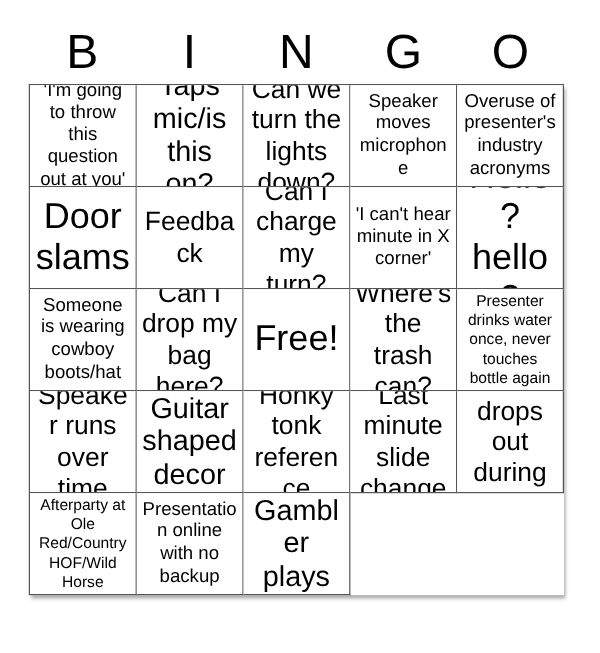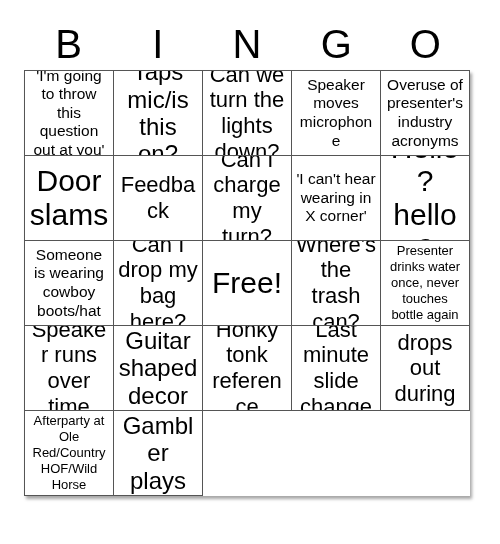--- a/index.html
+++ b/index.html
@@ -122,21 +122,21 @@
     <div class="cell size-xl">
         <span class="cell-text">Door slams</span>
       </div>
     <div class="cell size-md">
         <span class="cell-text">Feedback</span>
       </div>
     <div class="cell size-md">
         <span class="cell-text">Can I charge my turn?</span>
       </div>
     <div class="cell size-sm">
-        <span class="cell-text">'I can't hear wearing in X corner'</span>
+        <span class="cell-text">'I can't hear minute in X corner'</span>
       </div>
     <div class="cell size-xl">
         <span class="cell-text">Hello? hello?</span>
       </div>
 
     <div class="cell size-sm">
         <span class="cell-text">Someone is wearing cowboy boots/hat</span>
       </div>
     <div class="cell size-md">
         <span class="cell-text">Can I drop my bag here?</span>
@@ -163,18 +163,21 @@
     <div class="cell size-md">
         <span class="cell-text">Last minute slide change</span>
       </div>
 
     <div class="cell size-md">
         <span class="cell-text">Mic drops out during fireside</span>
       </div>
     <div class="cell size-xs">
         <span class="cell-text">Afterparty at Ole Red/Country HOF/Wild Horse</span>
       </div>
+    <div class="cell size-sm">
+        <span class="cell-text">Presentation online with no backup</span>
+      </div>
     <div class="cell size-lg">
         <span class="cell-text">Gambler plays</span>
       </div>
 
   </div>
 </div>
 
 </body></html>

